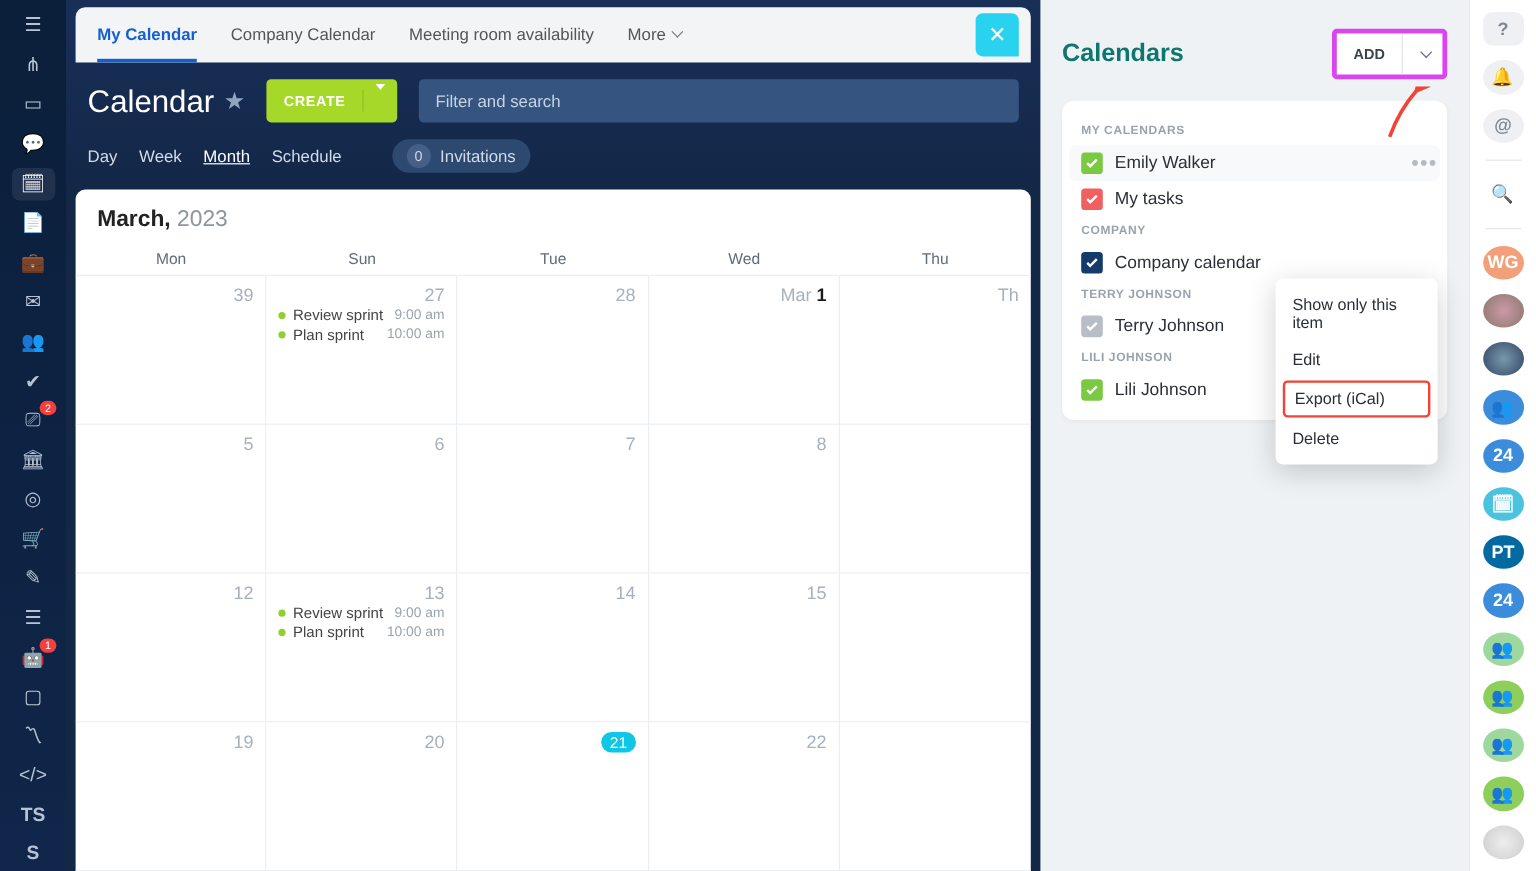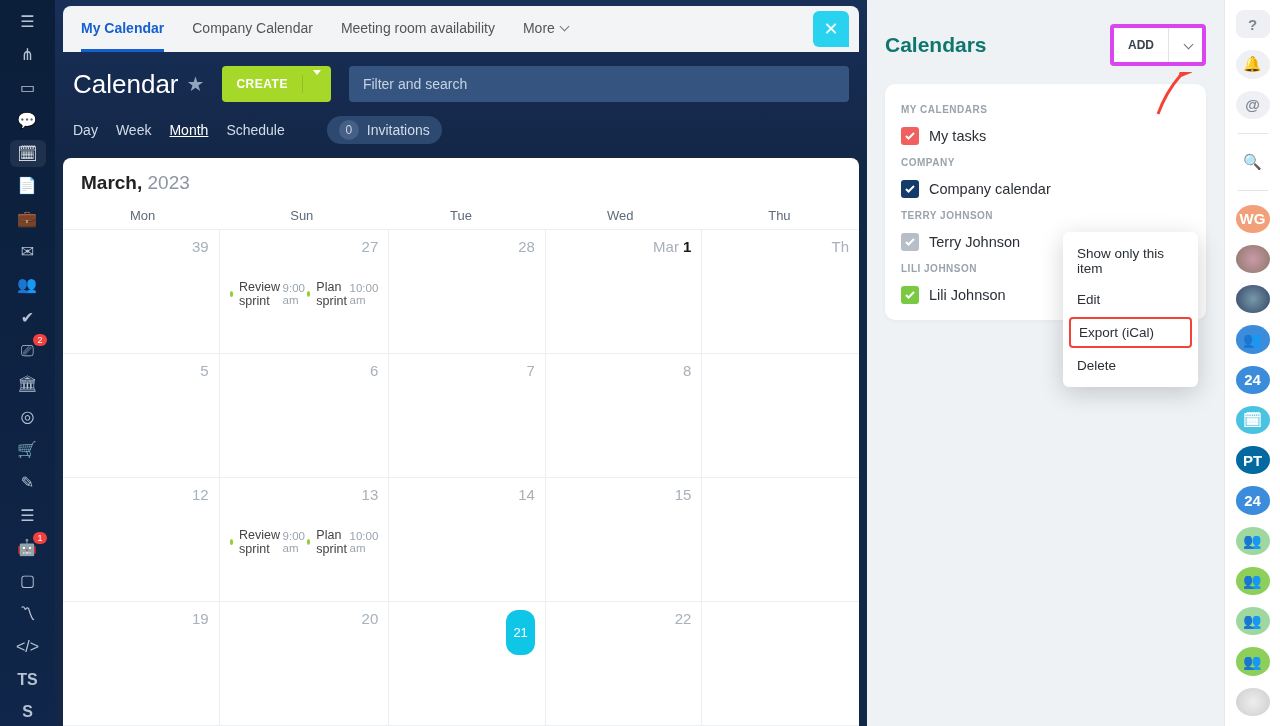--- a/index.html
+++ b/index.html
@@ -44,22 +44,22 @@
 
 .cal-card { background:#fff; border-radius:8px 8px 0 0; margin:0 8px; flex:1; overflow:hidden; display:flex; flex-direction:column;}
 .month-title { padding:14px 18px 8px 18px; font-size:19px; font-weight:600; color:#222;}
 .month-title .yr { color:#8c95a0; font-weight:400;}
 .dow-row { display:grid; grid-template-columns:repeat(5,1fr); border-bottom:1px solid #eceff2; }
 .dow-row div { text-align:center; font-size:13px; color:#5f6b7a; padding:6px 0;}
 .grid { flex:1; display:grid; grid-template-columns:repeat(5,1fr); grid-template-rows:repeat(4,1fr);}
 .cell { border-right:1px solid #eceff2; border-bottom:1px solid #eceff2; position:relative; padding:8px 10px; }
 .cell:nth-child(5n){border-right:none;}
 .date { position:absolute; top:8px; right:10px; font-size:15px; color:#a7b0bb;}
-.date.pill { background:#0fc6e6; color:#fff; border-radius:12px; padding:15px 7px; font-size:13px;}
-.evt { margin-top:42px; display:flex; flex-direction:row; gap:2px; font-size:12.5px; color:#444;}
+.date.pill { background:#0fc6e6; color:#fff; border-radius:12px; padding:1px 7px; font-size:13px;}
+.evt { margin-top:18px; display:flex; flex-direction:column; gap:2px; font-size:12.5px; color:#444;}
 .evt-row { display:flex; align-items:center; justify-content:space-between;}
 .evt-left { display:flex; align-items:center; gap:6px;}
 .dot { width:6px;height:6px;border-radius:50%; background:#8fcf2f;}
 .time { color:#9aa3ad; font-size:11.5px;}
 
 
 .right-panel { width:357px; background:#eef2f4; padding:24px 18px; display:flex; flex-direction:column; gap:18px;}
 .rp-header { display:flex; align-items:center; justify-content:space-between;}
 .rp-title { font-size:21px; font-weight:700; color:#0f766e;}
 .add-btn { display:flex; align-items:center; background:#fff; border:4px solid #d946ef; border-radius:4px; overflow:hidden;}
@@ -289,20 +289,29 @@
     <svg class="arrow" width="40" height="48">
       <defs>
           <marker id="ah" markerWidth="6" markerHeight="6" refX="5" refY="3" orient="auto">
             <path d="M0,0 L6,3 L0,6 Z" fill="#f44336"></path>
           </marker>
         </defs>
       <path d="M28,4 Q14,20 6,42" stroke="#f44336" stroke-width="3" fill="none" marker-start="url(#ah)"></path>
     </svg>
 
     <div class="section-label">MY CALENDARS</div>
+    <div class="cal-item hover">
+      <span class="chk green">
+          <svg viewBox="0 0 12 12">
+            <path d="M2 6l2.5 2.5L10 3" stroke="#fff" stroke-width="2" fill="none"></path>
+          </svg>
+        </span>
+      <span>Emily Walker</span>
+      <span class="dots3">•••</span>
+    </div>
     <div class="cal-item">
       <span class="chk red">
           <svg viewBox="0 0 12 12">
             <path d="M2 6l2.5 2.5L10 3" stroke="#fff" stroke-width="2" fill="none"></path>
           </svg>
         </span>
       <span>My tasks</span>
     </div>
 
     <div class="section-label">COMPANY</div>

